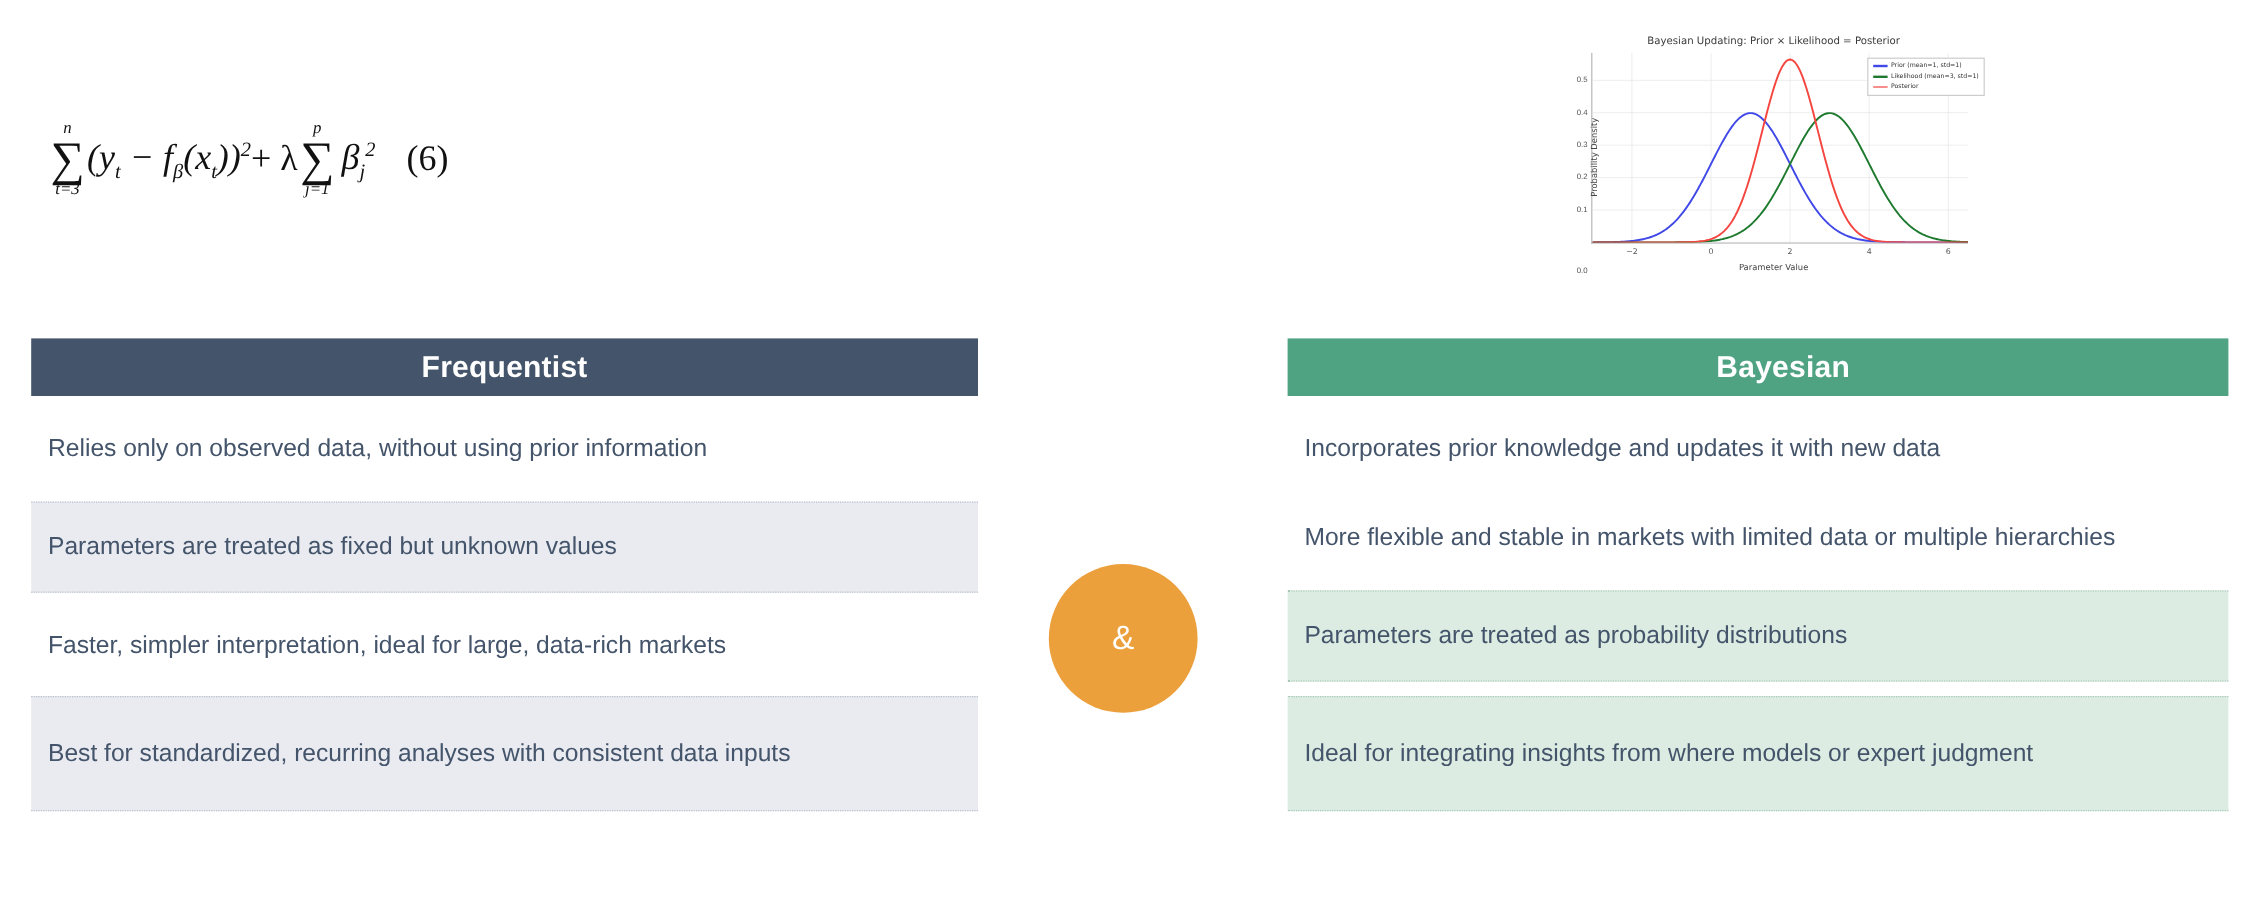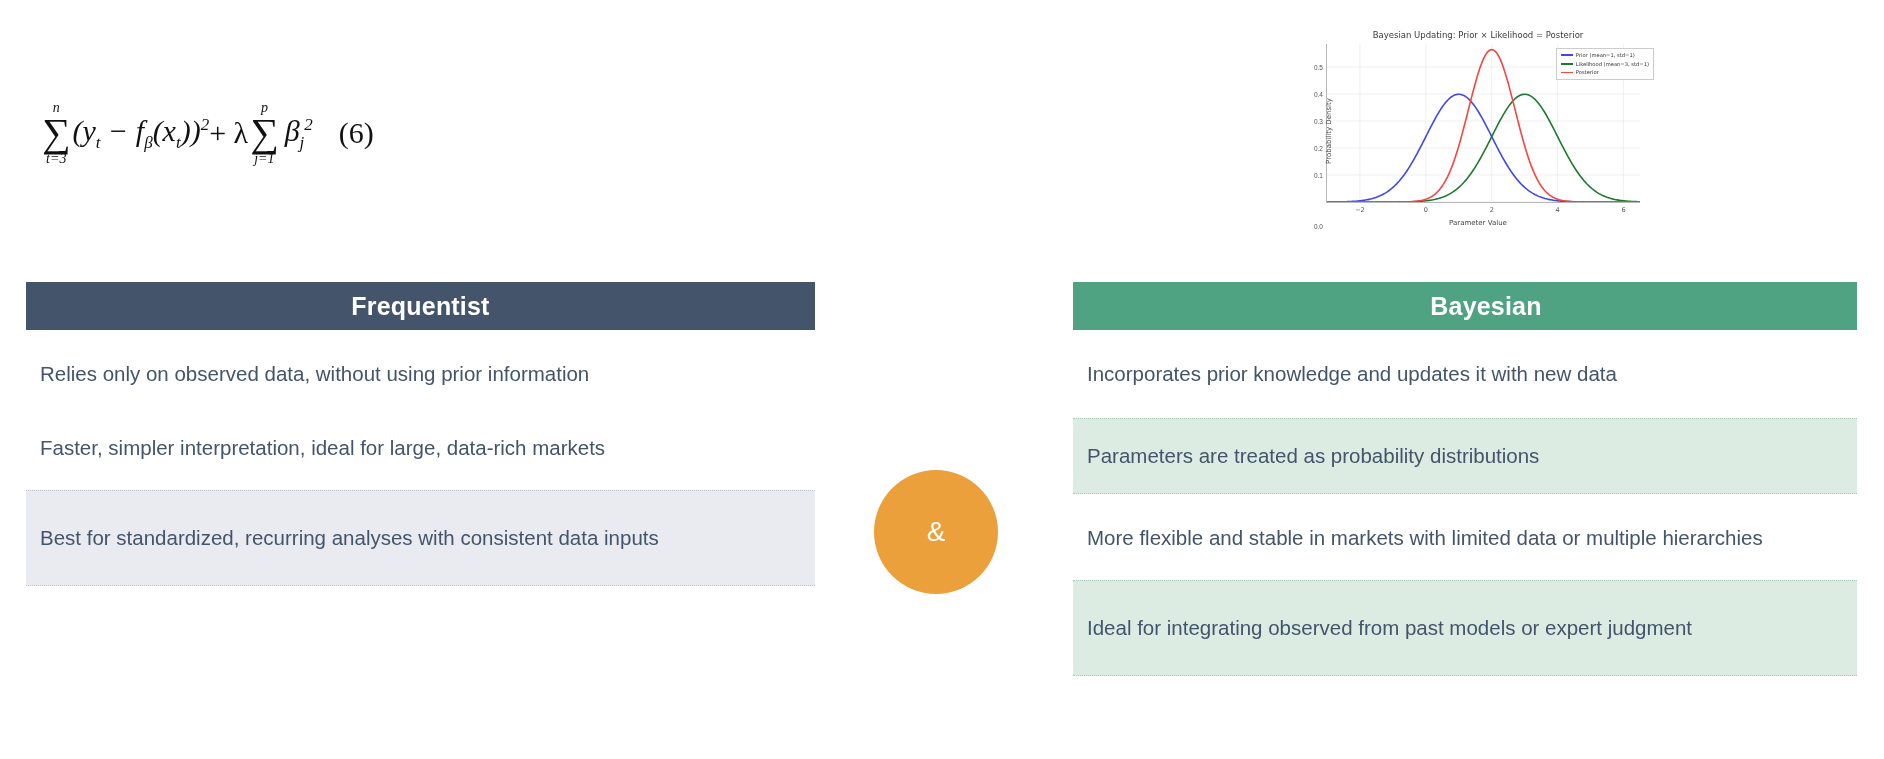--- a/index.html
+++ b/index.html
@@ -288,27 +288,28 @@
       <div class="legend-row">
         <span class="legend-swatch" style="background: rgb(244, 69, 63);"></span>
         <span>Posterior</span>
       </div>
     </div>
 </div>
 
 <div class="column" id="col-frequentist">
   <div class="col-header">Frequentist</div>
   <div class="row r1">Relies only on observed data, without using prior information</div>
+  <div class="row alt r2">Parameters are treated as fixed but unknown values</div>
   <div class="row r3">Faster, simpler interpretation, ideal for large, data-rich markets</div>
   <div class="row alt r4">Best for standardized, recurring analyses with consistent data inputs</div>
 </div>
 
 <div class="column" id="col-bayesian">
   <div class="col-header">Bayesian</div>
   <div class="row r1">Incorporates prior knowledge and updates it with new data</div>
+  <div class="row r3">More flexible and stable in markets with limited data or multiple hierarchies</div>
   <div class="row alt r2">Parameters are treated as probability distributions</div>
-  <div class="row r3">More flexible and stable in markets with limited data or multiple hierarchies</div>
-  <div class="row alt r4">Ideal for integrating observed from past models or expert judgment</div>
+  <div class="row alt r4">Ideal for integrating insights from where models or expert judgment</div>
 </div>
 
 <div id="amp-badge">
   <span>&amp;</span>
 </div>
 
 </body></html>

